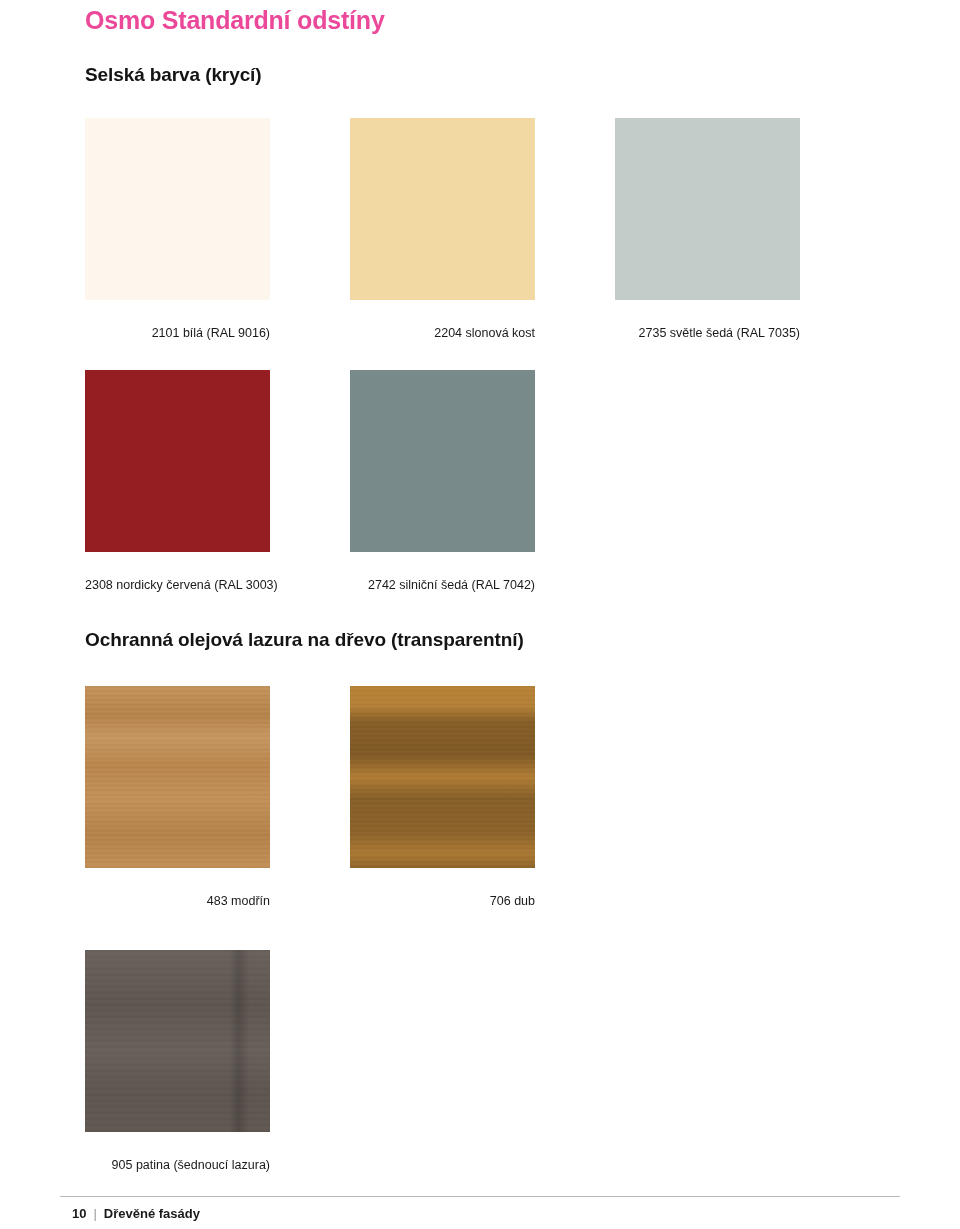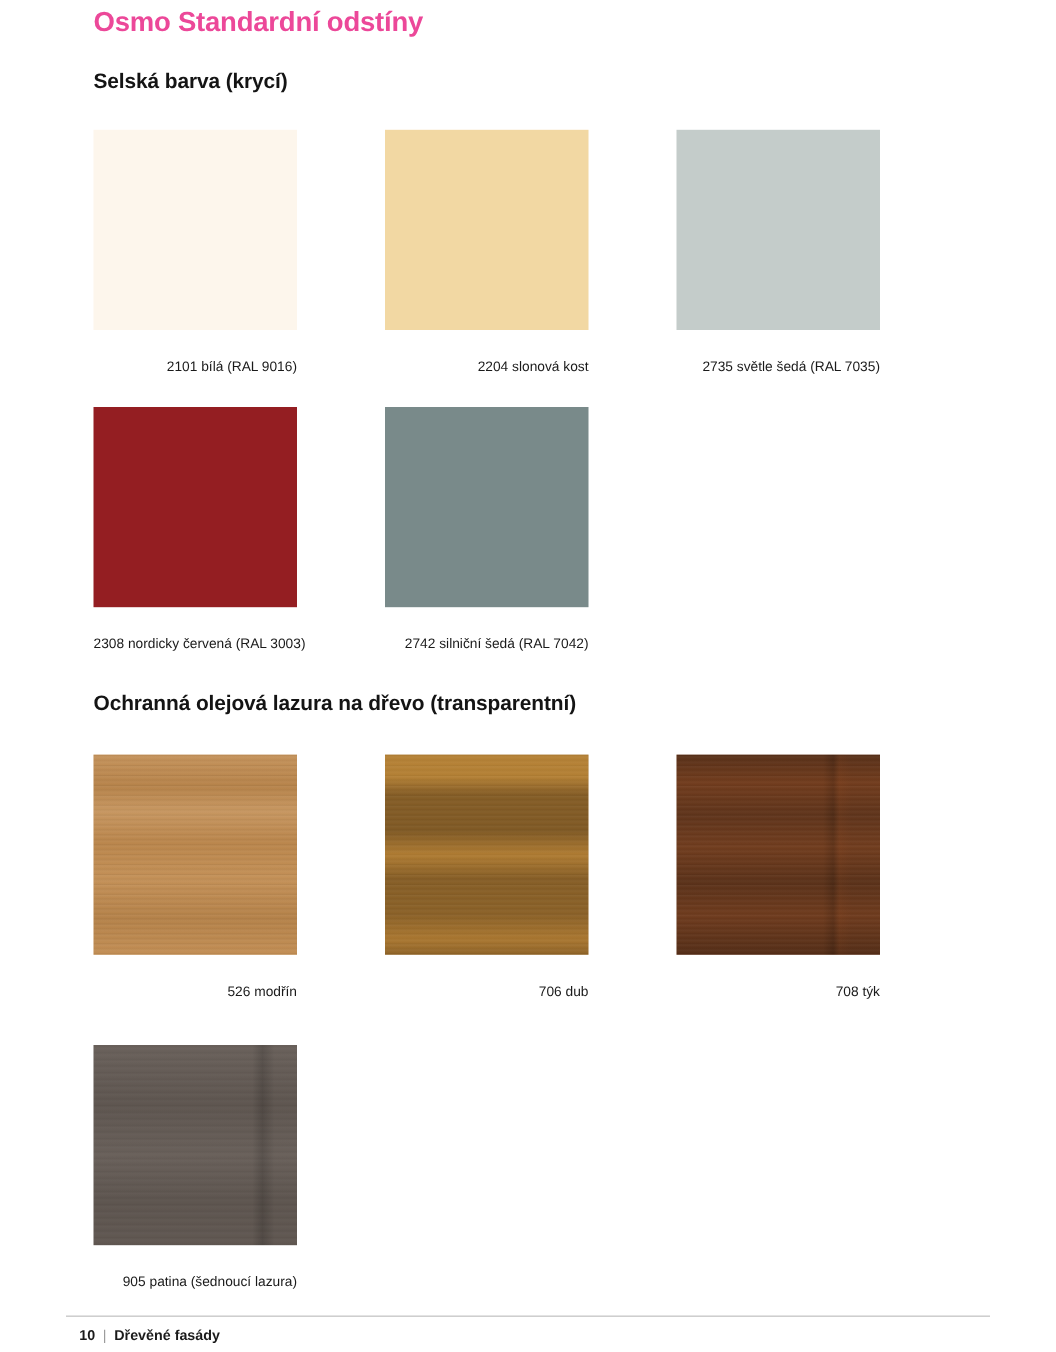--- a/index.html
+++ b/index.html
@@ -255,32 +255,28 @@
 
   <div class="swatch-cell col-2 row-2">
     <span class="swatch-chip" id="chip-4" style="background-color: rgb(121, 138, 138);"></span>
     <span class="swatch-label">2742 silniční šedá (RAL 7042)</span>
   </div>
 
   <h2 class="h-sub" id="heading-lazura">Ochranná olejová lazura na dřevo (transparentní)</h2>
 
   <div class="swatch-cell col-1 row-3">
     <span class="swatch-chip grain grain-larch" id="chip-5" style="background-color: rgb(192, 138, 78);"></span>
-    <span class="swatch-label">526 modřín</span>
+    <span class="swatch-label">483 modřín</span>
   </div>
 
   <div class="swatch-cell col-2 row-3">
     <span class="swatch-chip grain grain-oak" id="chip-6" style="background-color: rgb(160, 112, 46);"></span>
     <span class="swatch-label">706 dub</span>
   </div>
 
-  <div class="swatch-cell col-3 row-3">
-    <span class="swatch-chip grain grain-teak" id="chip-7" style="background-color: rgb(106, 58, 30);"></span>
-    <span class="swatch-label">708 týk</span>
-  </div>
 
   <div class="swatch-cell col-1 row-4">
     <span class="swatch-chip grain grain-patina" id="chip-8" style="background-color: rgb(99, 90, 84);"></span>
     <span class="swatch-label">905 patina (šednoucí lazura)</span>
   </div>
 
   <div class="footer-rule"></div>
 
   <div class="footer">
     <span class="footer-page">10</span>

